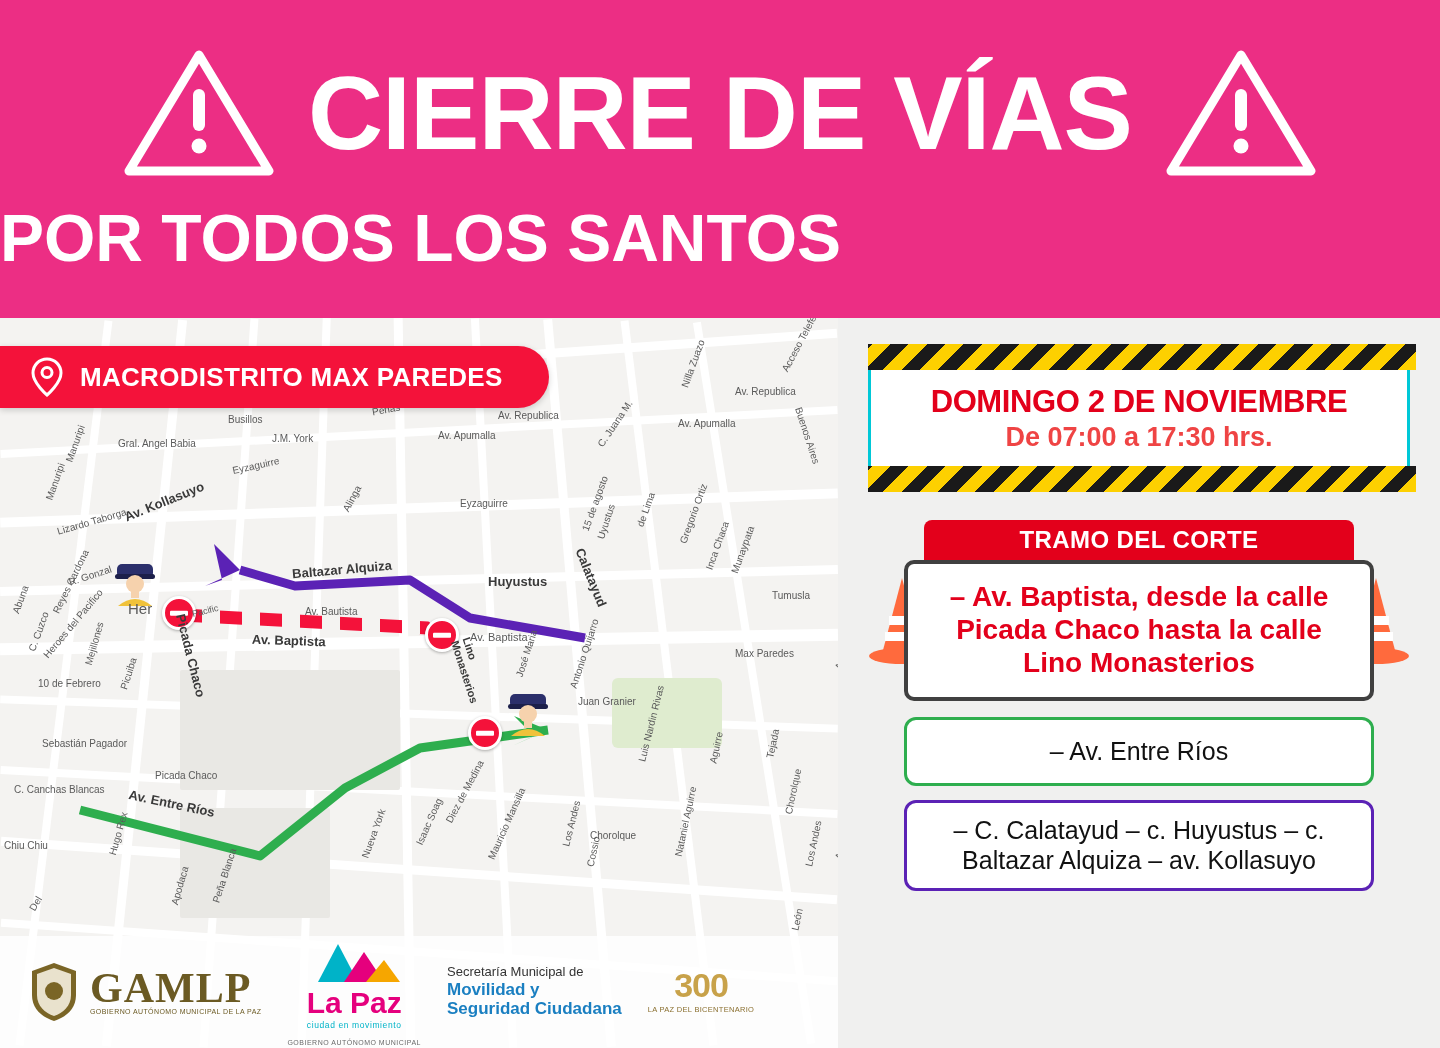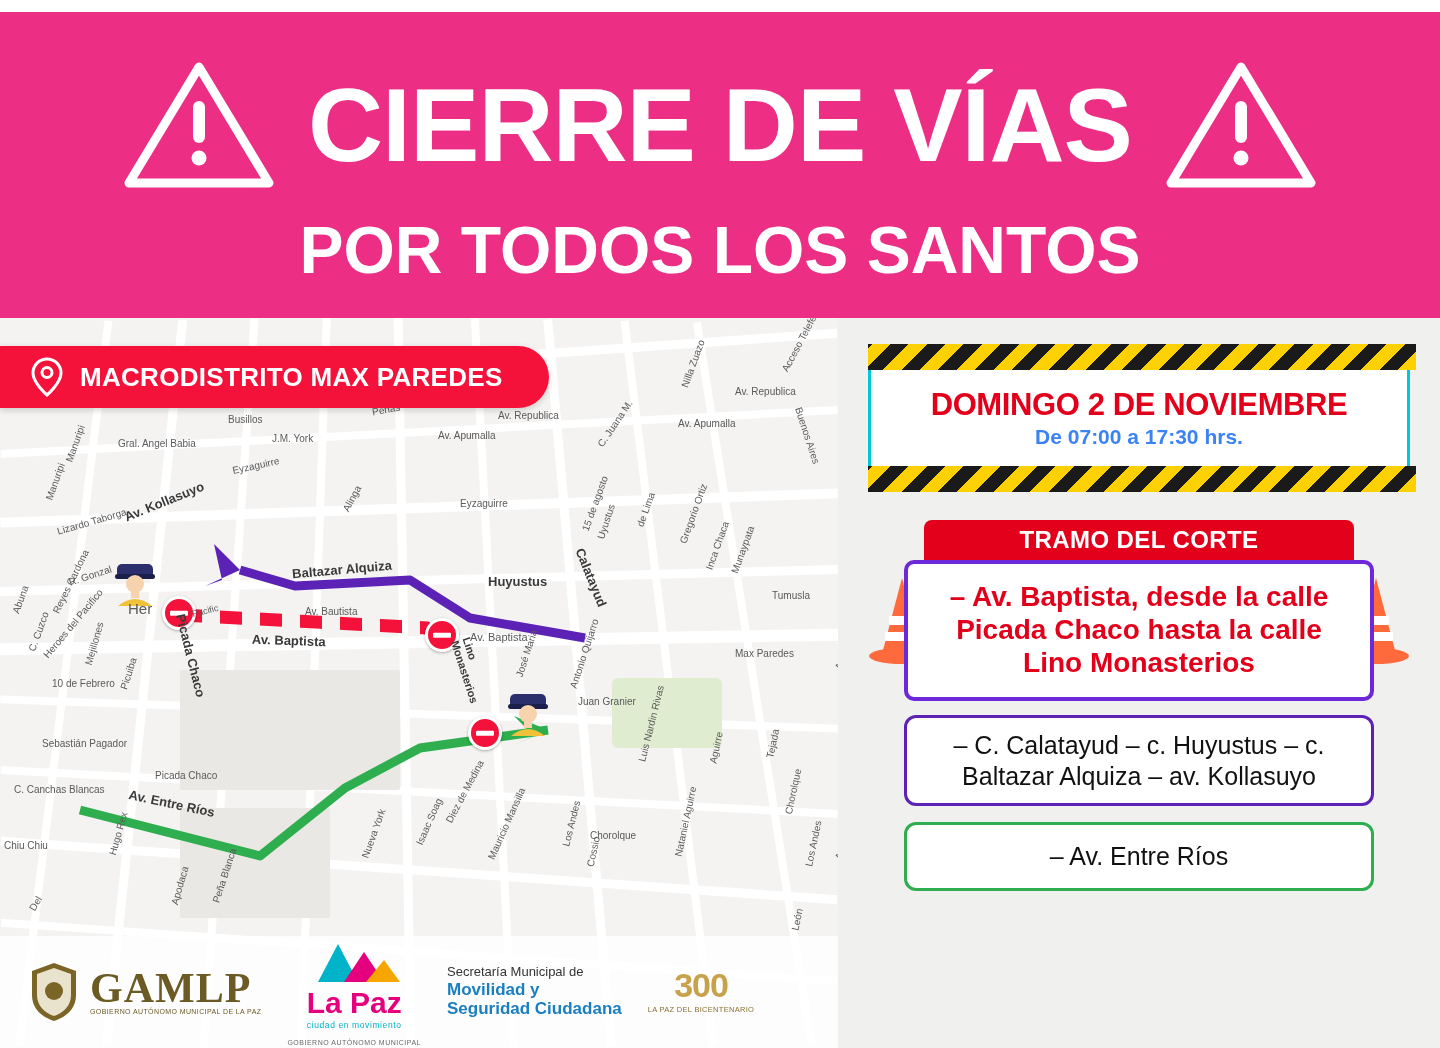--- a/index.html
+++ b/index.html
@@ -6,23 +6,23 @@
   html, body {
     width: 1440px; height: 1048px;
     font-family: "Liberation Sans", sans-serif;
     background: #ffffff;
     overflow: hidden;
   }
   .page { position: relative; width: 1440px; height: 1048px; }
 
   
   .header {
-    position: absolute; left: 0; top: 12px; width: 1440px; height: 318px;
+    position: absolute; left: 0; top: 0; width: 1440px; height: 318px;
     background: #ec2e84;
-    display: flex; flex-direction: column; align-items: center; justify-content: center;
+    display: flex; flex-direction: column; align-items: flex-start; justify-content: center;
   }
   .header-row {
     display: flex; align-items: center; justify-content: center; gap: 34px;
     width: 100%;
   }
   .warn-tri { width: 150px; height: 132px; position: relative; flex: 0 0 auto; }
   .warn-tri svg { width: 100%; height: 100%; display: block; }
   .title-main {
     font-size: 104px; font-weight: bold; color: #ffffff; letter-spacing: -1px;
     line-height: 1; white-space: nowrap;
@@ -106,32 +106,32 @@
     border: 3px solid #00c8d7;
     display: flex; flex-direction: column; align-items: center; justify-content: center;
   }
   .hazard-strip {
     position: absolute; left: -3px; width: 548px; height: 26px;
     background: repeating-linear-gradient(-45deg,#fdd000 0 13px,#1a1a1a 13px 26px);
   }
   .hazard-top { top: -3px; }
   .hazard-bottom { bottom: -3px; }
   .date-line1 { font-size: 31px; font-weight: bold; color: #e3001b; letter-spacing: -.4px; }
-  .date-line2 { font-size: 21px; font-weight: bold; color: #3b82f6; margin-top: 2px; }
+  .date-line2 { font-size: 27px; font-weight: bold; color: #ef4444; margin-top: 2px; }
 
   .tramo-wrap { position: relative; margin-top: 28px; width: 542px; }
   .tramo-head {
     width: 430px; margin: 0 auto; height: 40px; background: #e3001b;
     border-radius: 8px 8px 0 0; color: #fff; font-size: 24px; font-weight: bold;
     display: flex; align-items: center; justify-content: center; letter-spacing: .4px;
     position: relative; z-index: 2;
   }
   .tramo-body {
     width: 470px; margin: 0 auto; background: #ffffff;
-    border: 4px solid #6d28d9; border-radius: 10px;
+    border: 4px solid #404040; border-radius: 10px;
     padding: 16px 20px 18px 20px; text-align: center;
     font-size: 28px; font-weight: bold; color: #e3001b; line-height: 1.18;
     position: relative; z-index: 2;
   }
   .cone { position: absolute; width: 76px; height: 92px; z-index: 1; }
   .cone-left { left: -4px; top: 52px; }
   .cone-right { right: -4px; top: 52px; }
 
   .rutas-title {
     text-align: center; font-size: 30px; font-weight: bold; color: #ec2e84;
@@ -280,21 +280,21 @@
     <div class="map-label" style="left:468px;top:500px;transform:rotate(-66deg);">Mauricio Mansilla</div>
     <div class="map-label" style="left:404px;top:498px;transform:rotate(-66deg);">Isaac Soag</div>
     <div class="map-label" style="left:348px;top:510px;transform:rotate(-70deg);">Nueva York</div>
     <div class="map-label" style="left:196px;top:552px;transform:rotate(-72deg);">Peña Blanca</div>
     <div class="map-label" style="left:160px;top:562px;transform:rotate(-74deg);">Apodaca</div>
     <div class="map-label" style="left:96px;top:510px;transform:rotate(-74deg);">Hugo Rex</div>
     <div class="map-label" style="left:14px;top:466px;">C. Canchas Blancas</div>
     <div class="map-label" style="left:4px;top:522px;">Chiu Chiu</div>
     <div class="map-label" style="left:28px;top:580px;transform:rotate(-60deg);">Del</div>
     <div class="map-label" style="left:42px;top:420px;">Sebastián Pagador</div>
-    <div class="map-label" style="left:38px;top:360px;margin-left:14px;">10 de Febrero</div>
+    <div class="map-label" style="left:38px;top:360px;">10 de Febrero</div>
     <div class="map-label" style="left:112px;top:350px;transform:rotate(-72deg);">Picuiba</div>
     <div class="map-label" style="left:72px;top:320px;transform:rotate(-74deg);">Mejillones</div>
     <div class="map-label" style="left:30px;top:300px;transform:rotate(-50deg);">Heroes del Pacifico</div>
     <div class="map-label" style="left:18px;top:308px;transform:rotate(-70deg);">C. Cuzco</div>
     <div class="map-label" style="left:36px;top:258px;transform:rotate(-64deg);">Reyes Cardona</div>
     <div class="map-label" style="left:68px;top:252px;transform:rotate(-18deg);">R. Gonzal</div>
     <div class="map-label" style="left:56px;top:198px;transform:rotate(-16deg);">Lizardo Taborga</div>
     <div class="map-label" style="left:56px;top:120px;transform:rotate(-70deg);">Manuripi</div>
     <div class="map-label" style="left:36px;top:158px;transform:rotate(-70deg);">Manuripi</div>
     <div class="map-label" style="left:6px;top:276px;transform:rotate(-70deg);">Abuna</div>
@@ -373,17 +373,17 @@
         <ellipse cx="38" cy="84" rx="33" ry="8" fill="#ff6a3d"></ellipse>
         <polygon points="38,6 58,82 18,82" fill="#ff6a3d"></polygon>
         <rect x="25" y="44" width="26" height="9" fill="#ffffff"></rect>
         <rect x="21" y="60" width="34" height="9" fill="#ffffff"></rect>
       </svg>
       <div class="tramo-head">TRAMO DEL CORTE</div>
       <div class="tramo-body">– Av. Baptista, desde la calle Picada Chaco hasta la calle Lino Monasterios</div>
     </div>
 
 
+    <div class="alt-box green">– Av. Entre Ríos</div>
     <div class="alt-box">– C. Calatayud – c. Huyustus – c. Baltazar Alquiza – av. Kollasuyo</div>
-    <div class="alt-box green">– Av. Entre Ríos</div>
 
   </div>
 </div>
 
 </body></html>

